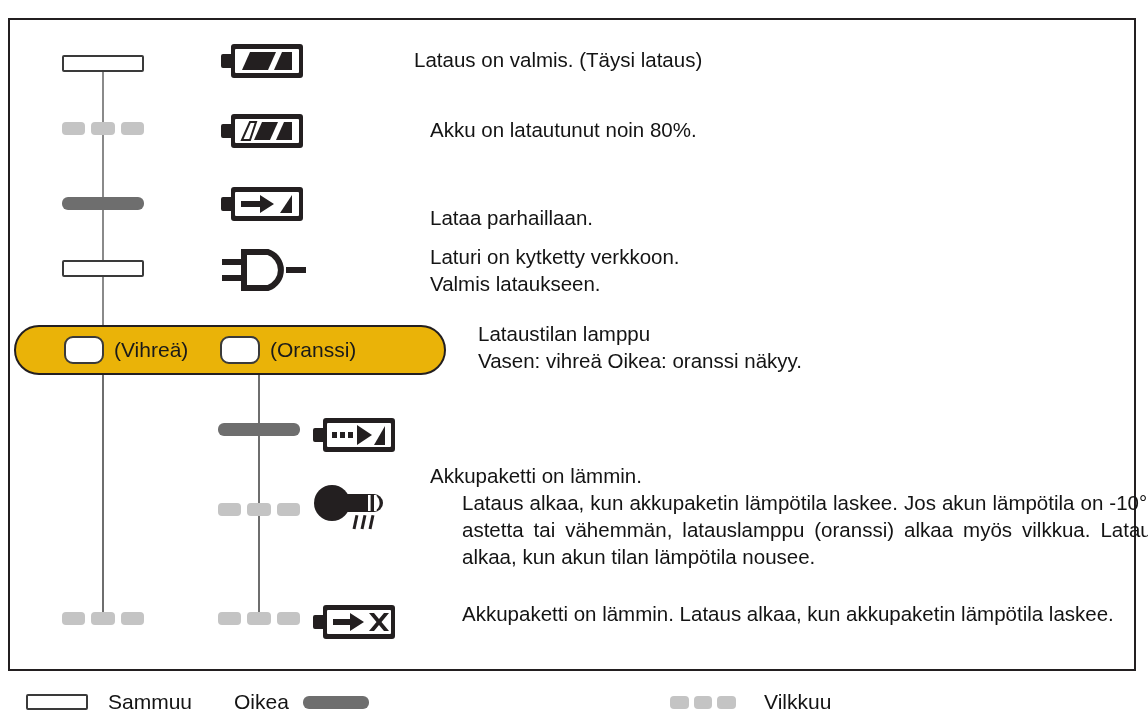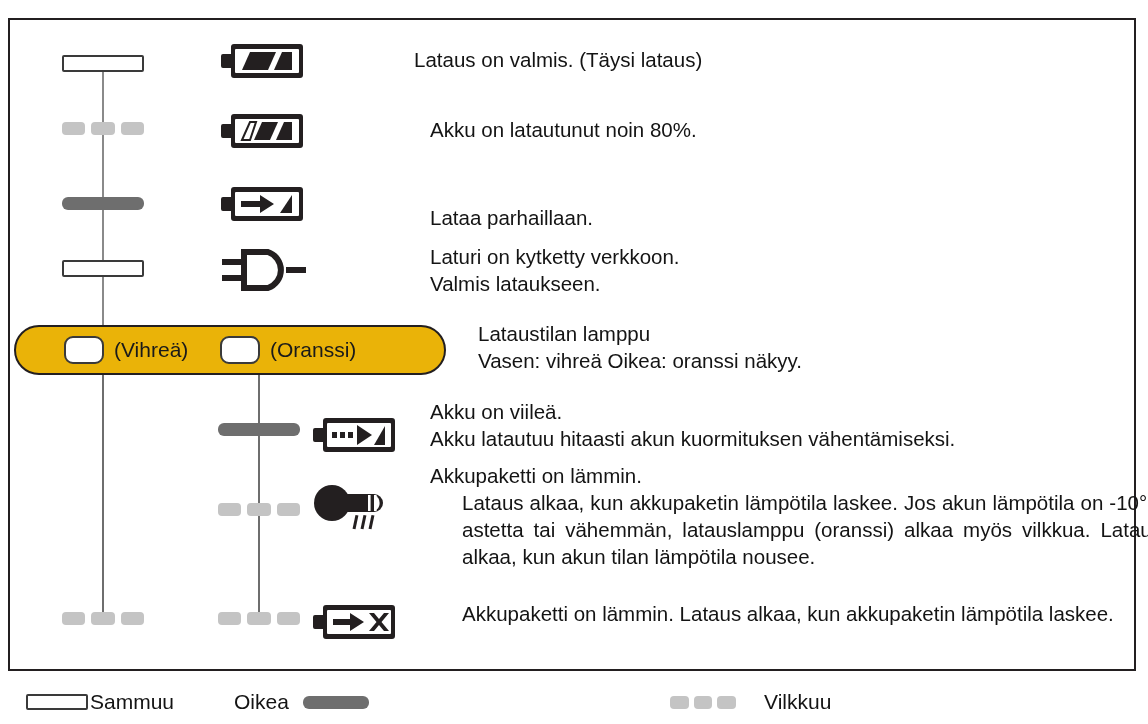--- a/index.html
+++ b/index.html
@@ -284,30 +284,28 @@
   <div class="txt" style="left:430px; top:116px; width:690px;">Akku on latautunut noin 80%.</div>
 
   <div class="txt" style="left:430px; top:184px; width:690px;margin-top:20px;">Lataa parhaillaan.</div>
 
   <div class="txt" style="left:430px; top:243px; width:690px;">Laturi on kytketty verkkoon.
 Valmis lataukseen.</div>
 
   <div class="txt" style="left:478px; top:320px; width:660px;">Lataustilan lamppu
 Vasen: vihreä Oikea: oranssi näkyy.</div>
 
-  <div class="txt" style="left:430px; top:398px; width:700px;">Akku on viileä.
-Akku latautuu hitaasti akun kuormituksen vähentämiseksi.</div>
 
   <div class="txt" style="left:430px; top:462px; width:690px;">Akkupaketti on lämmin.</div>
 
   <div class="txt just" style="left:430px; top:489px; width:700px;">Lataus alkaa, kun akkupaketin lämpötila laskee. Jos akun lämpötila on -10°C astetta tai vähemmän, latauslamppu (oranssi) alkaa myös vilkkua. Lataus alkaa, kun akun tilan lämpötila nousee.</div>
 
   <div class="txt just" style="left:430px; top:600px; width:700px;">Akkupaketti on lämmin. Lataus alkaa, kun akkupaketin lämpötila laskee.</div>
 
-  <div class="legend-item" style="left:26px; top:689px; gap:2px;">
+  <div class="legend-item" style="left:26px; top:689px; gap:20px;">
     <span class="lg-off"></span>
     <span class="legend-label">Sammuu</span>
   </div>
 
   <div class="legend-item" style="left:234px; top:689px; gap:14px;">
     <span class="legend-label">Oikea</span>
     <span class="lg-on"></span>
   </div>
 
   <div class="legend-item" style="left:670px; top:689px; gap:28px;">

